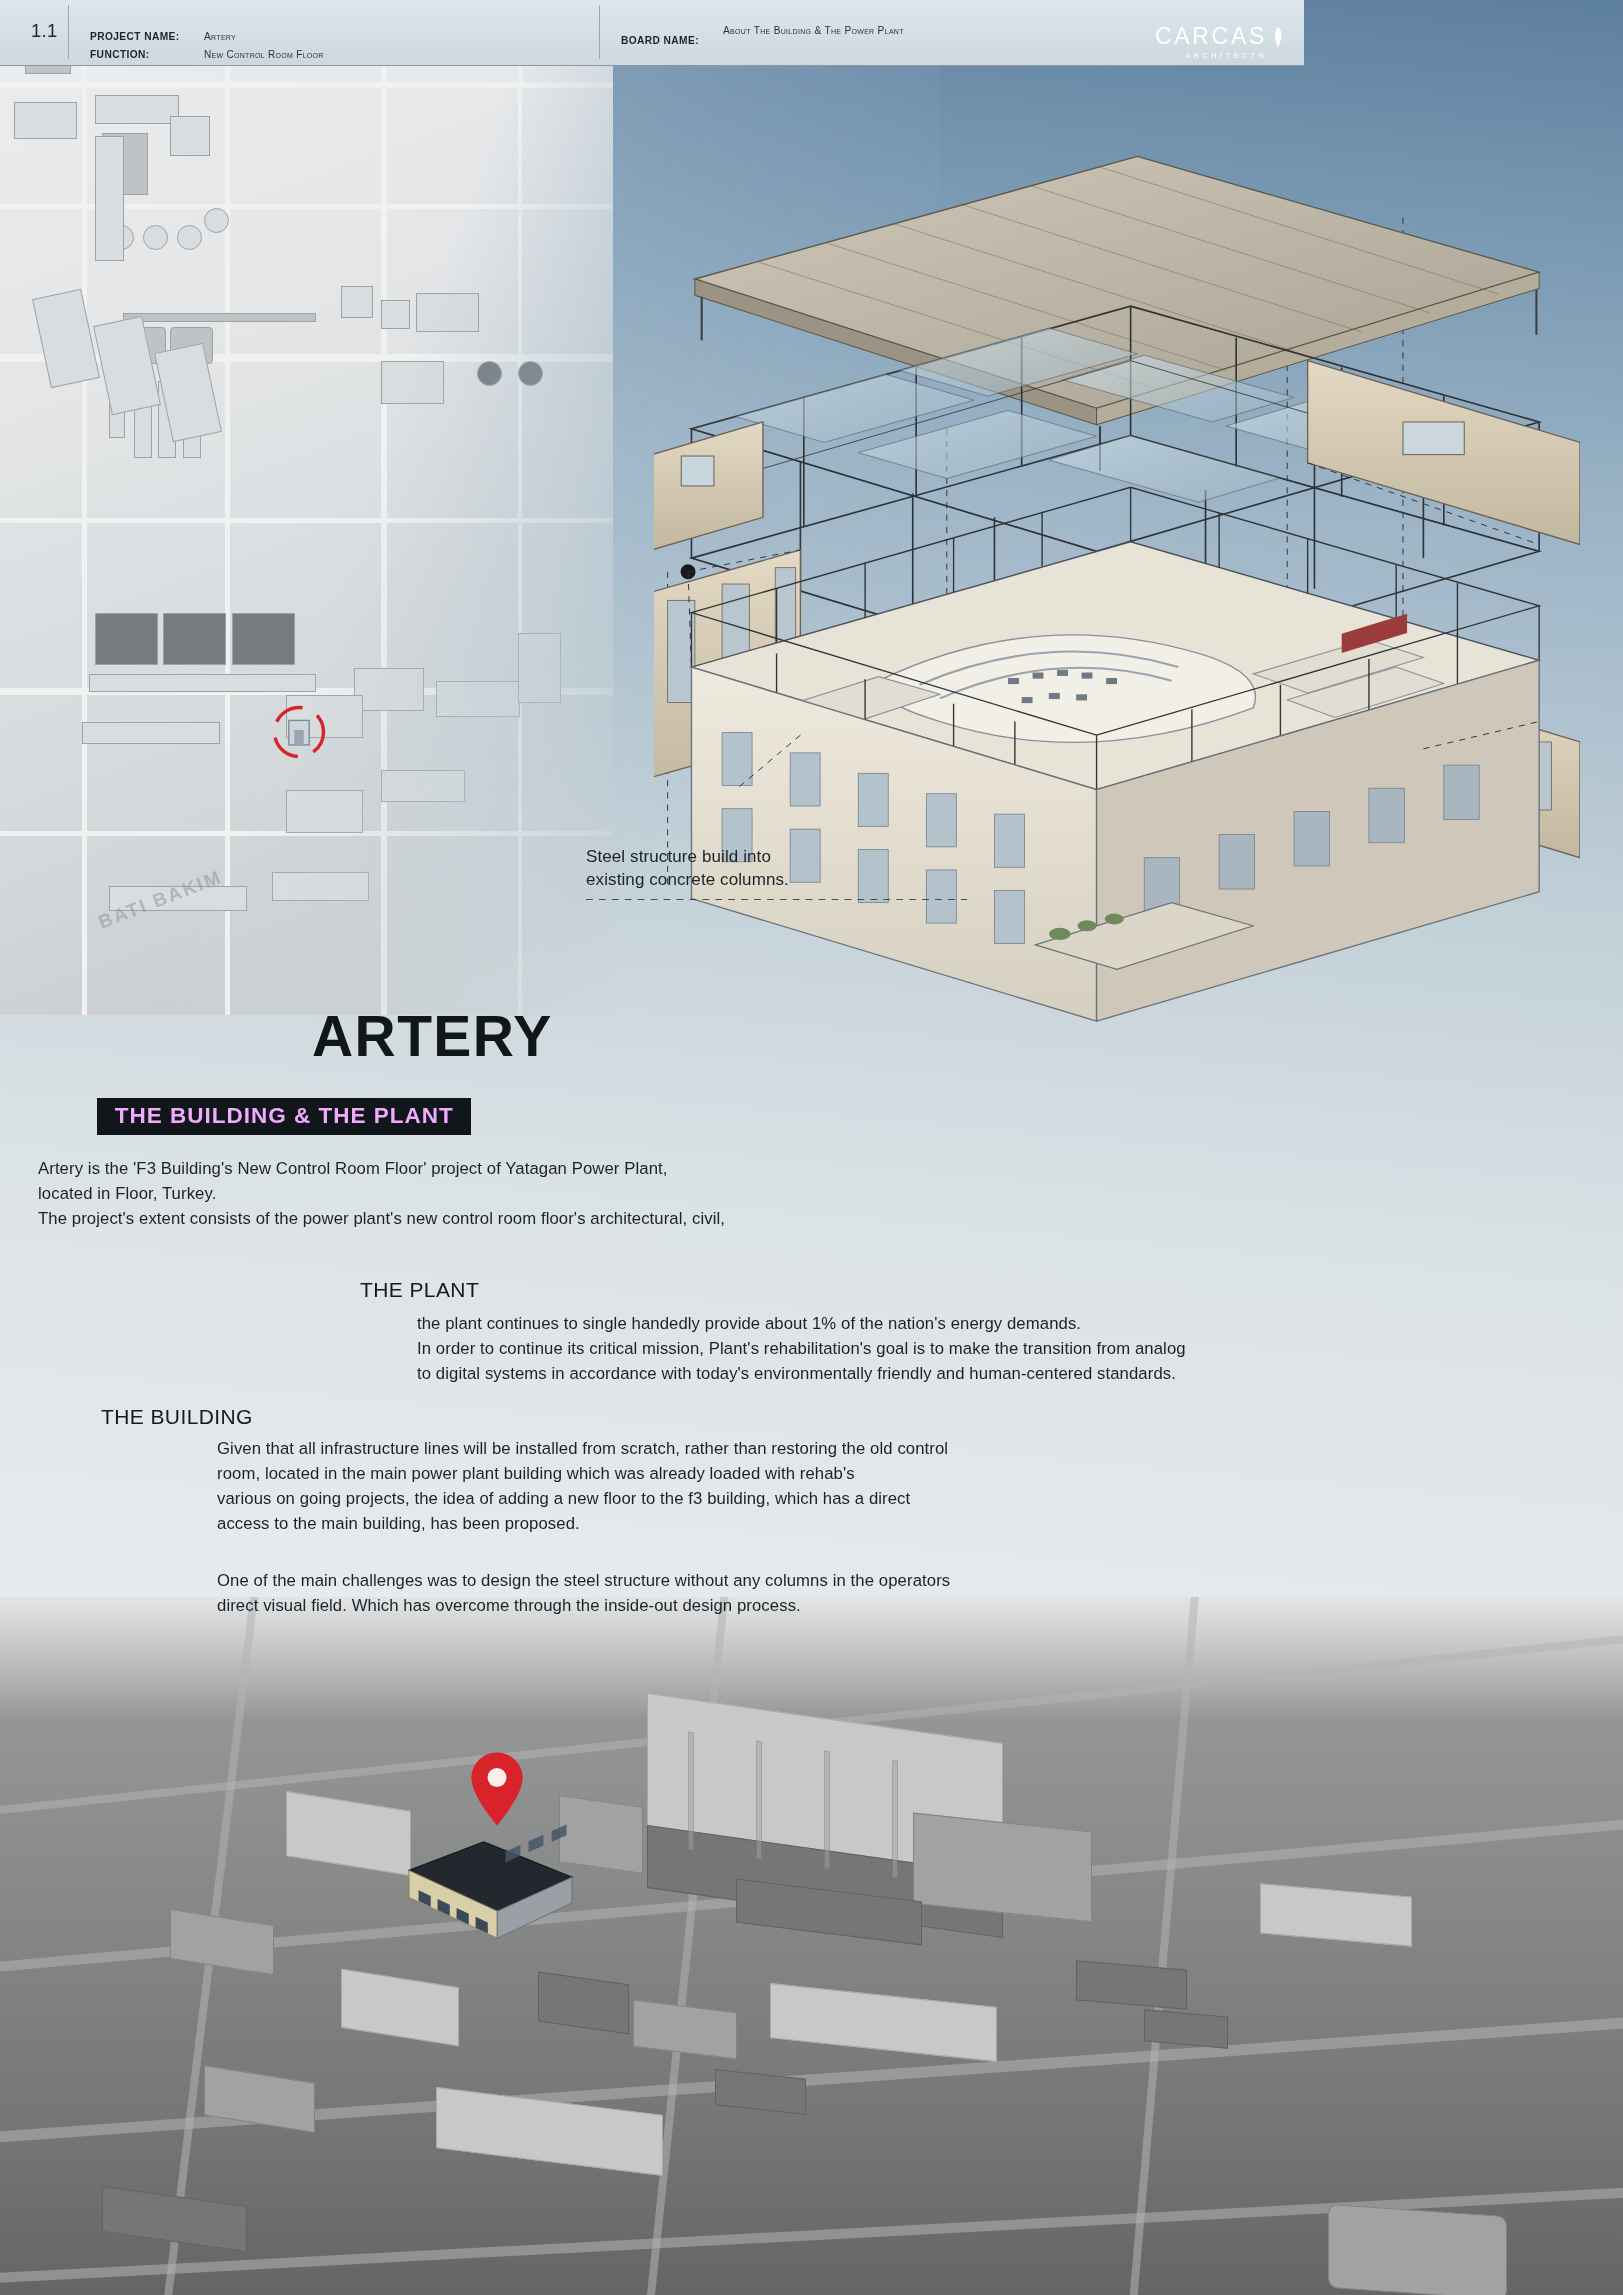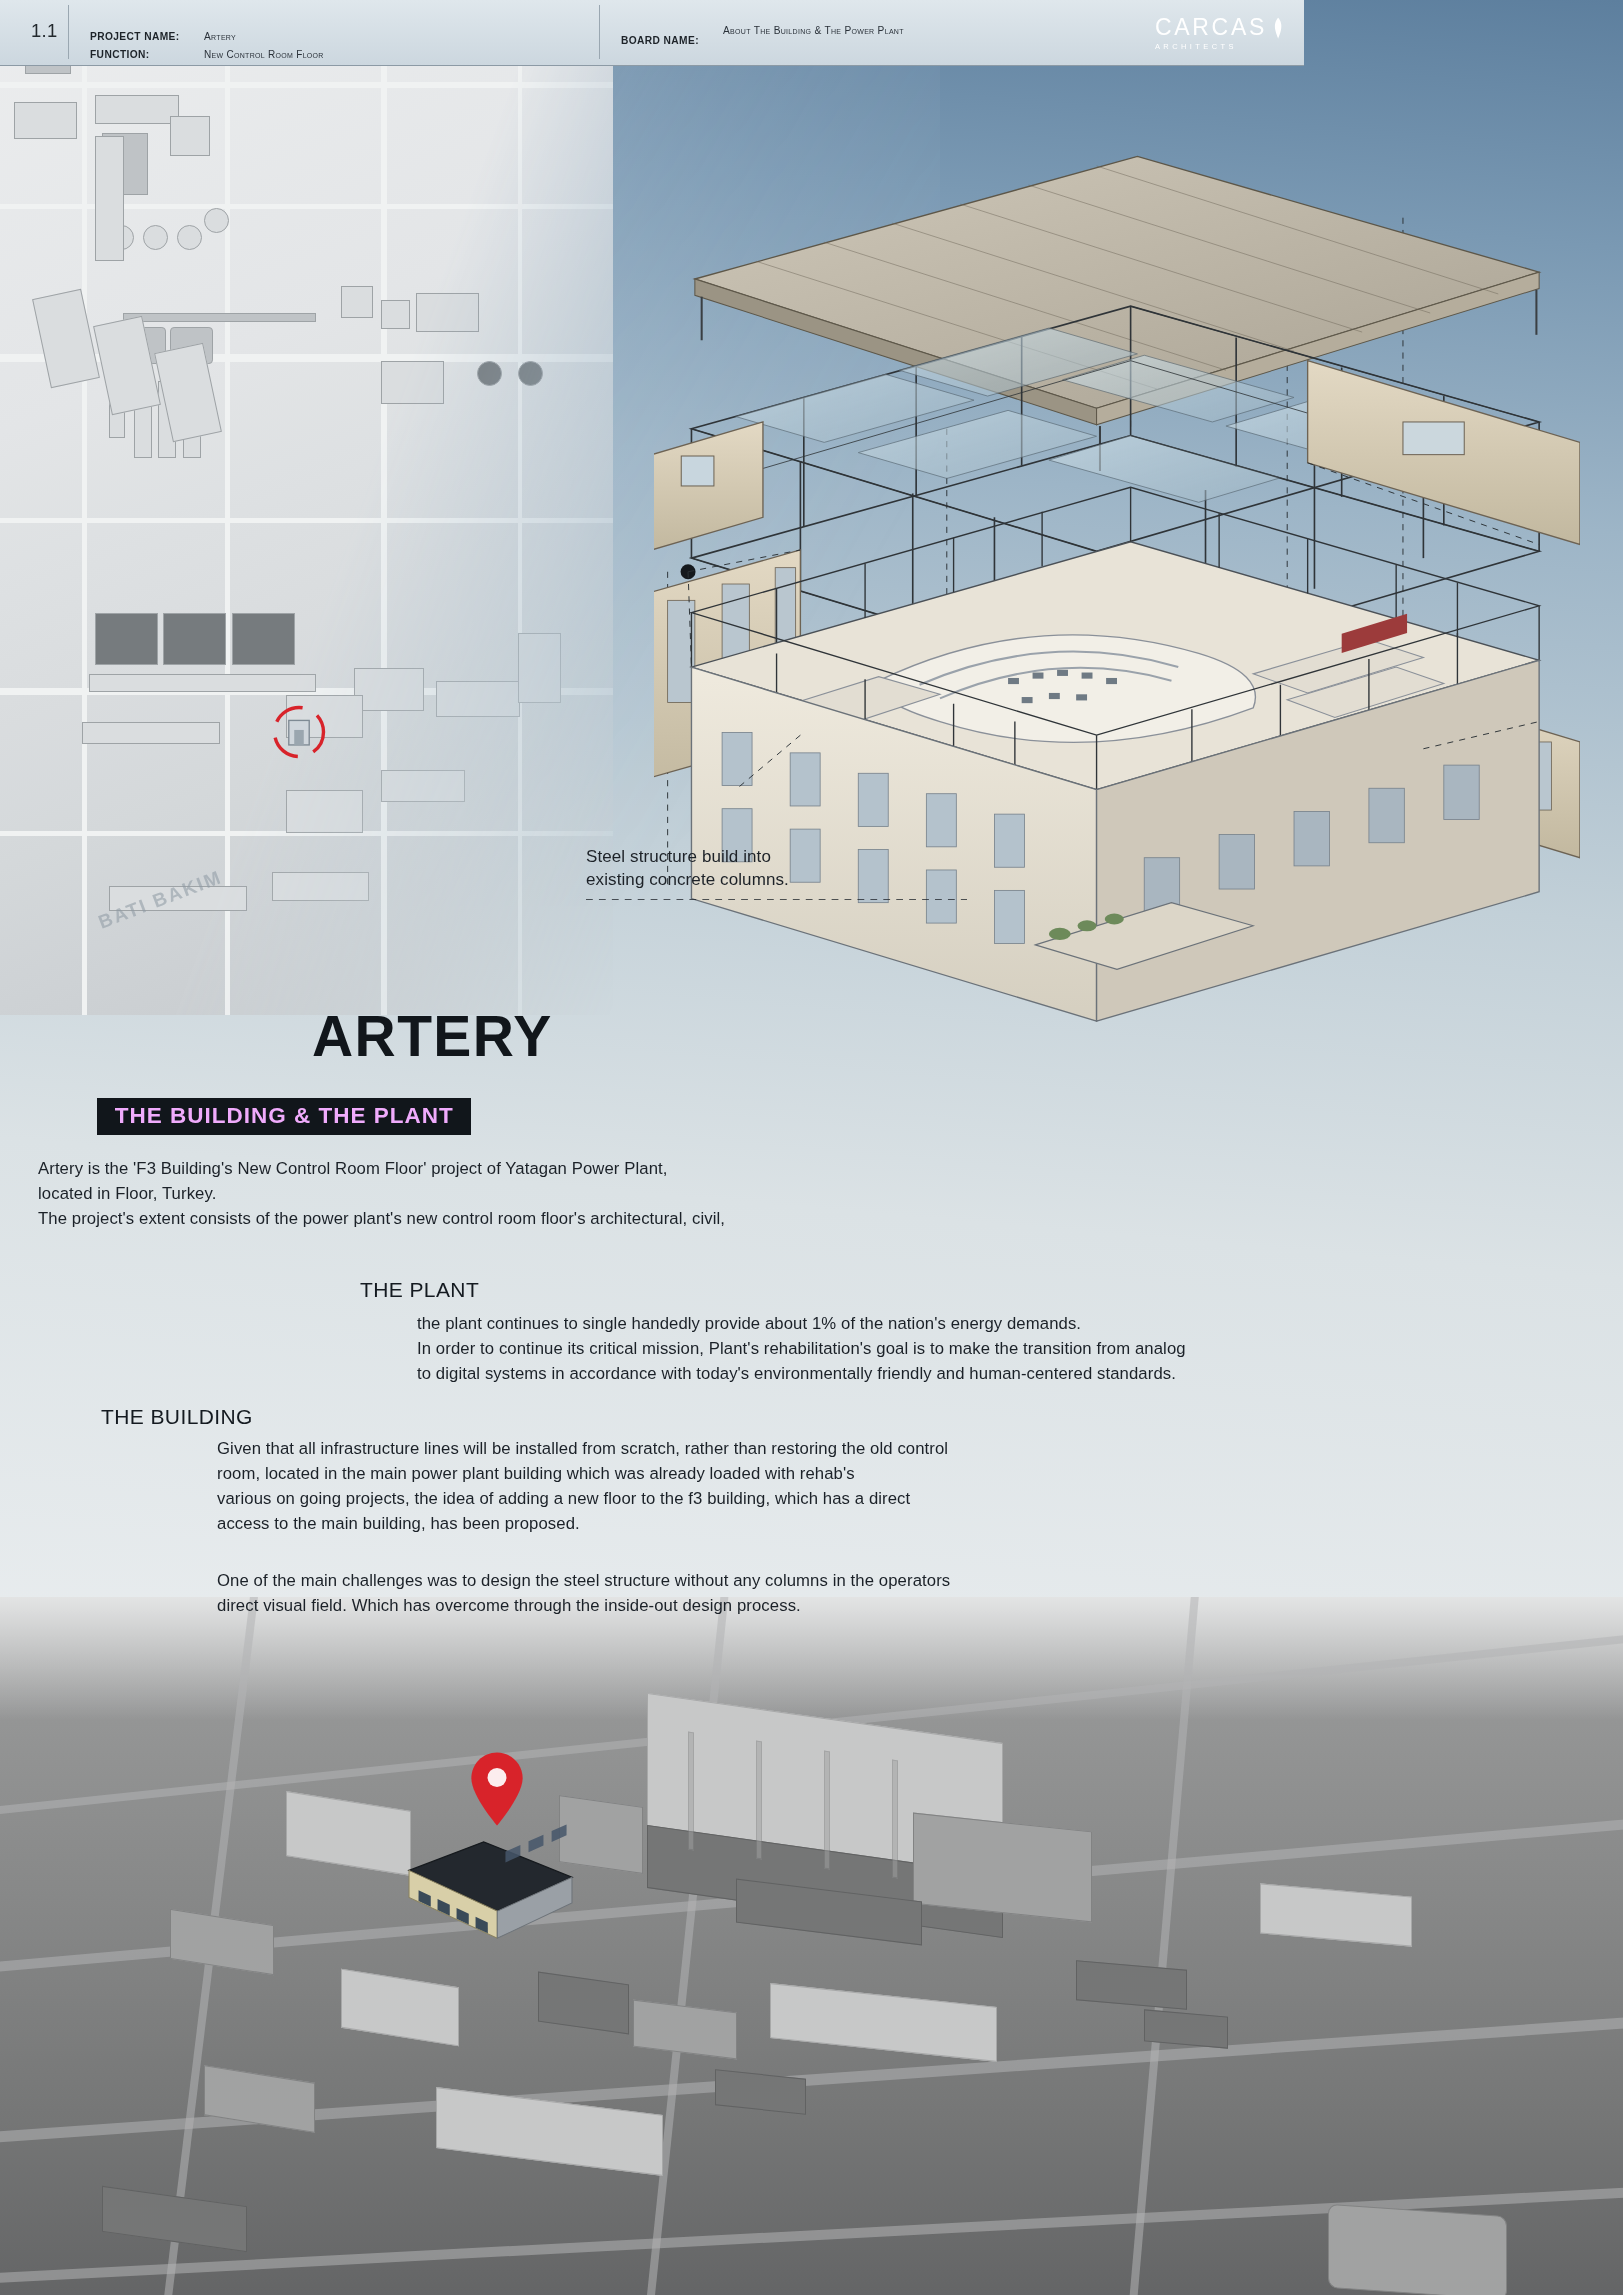--- a/index.html
+++ b/index.html
@@ -20,21 +20,21 @@
     position:absolute;left:31px;top:20.4px;font-size:18.4px;letter-spacing:0.3px;color:#22282d;
   }
   #header .vline{position:absolute;top:5.4px;height:54px;width:0.7px;background:#9aa7b1;}
   #hdr-lbl-project{position:absolute;left:90px;top:31px;font-size:10.2px;letter-spacing:0.4px;color:#1d2329;font-weight:600;}
   #hdr-lbl-function{position:absolute;left:90px;top:49px;font-size:10.2px;letter-spacing:0.4px;color:#1d2329;font-weight:600;}
   #hdr-val-project{position:absolute;left:204px;top:31px;font-size:10.2px;letter-spacing:0.3px;color:#2a3139;font-variant:small-caps;}
   #hdr-val-function{position:absolute;left:204px;top:49px;font-size:10px;letter-spacing:0.3px;color:#2a3139;font-variant:small-caps;text-align:right;}
   #hdr-lbl-board{position:absolute;left:621px;top:35px;font-size:10.2px;letter-spacing:0.4px;color:#1d2329;font-weight:600;}
   #hdr-val-board{position:absolute;left:723px;top:25px;font-size:10.2px;letter-spacing:0.3px;color:#2a3139;font-variant:small-caps;}
 
-  #logo{position:absolute;right:37px;top:16px;color:#fff;}
+  #logo{position:absolute;right:37px;top:25px;text-align:right;color:#fff;}
   #logo .name{font-size:23px;letter-spacing:2.7px;font-weight:300;line-height:1;}
   #logo .sub{font-size:7.5px;letter-spacing:3.4px;font-weight:300;margin-top:2.7px;}
   #logo .mark{position:absolute;right:-17.7px;top:1.4px;width:12.3px;height:23px;}
 
   
   #sky{
     position:absolute;left:0;top:0;width:1624px;height:1635px;
     background:linear-gradient(185deg,#5d7f9e 0%,#7a99b3 14%,#9db5c7 30%,#c2d0d8 52%,#dbe2e5 72%,#e8ecee 100%);
     z-index:1;
   }

